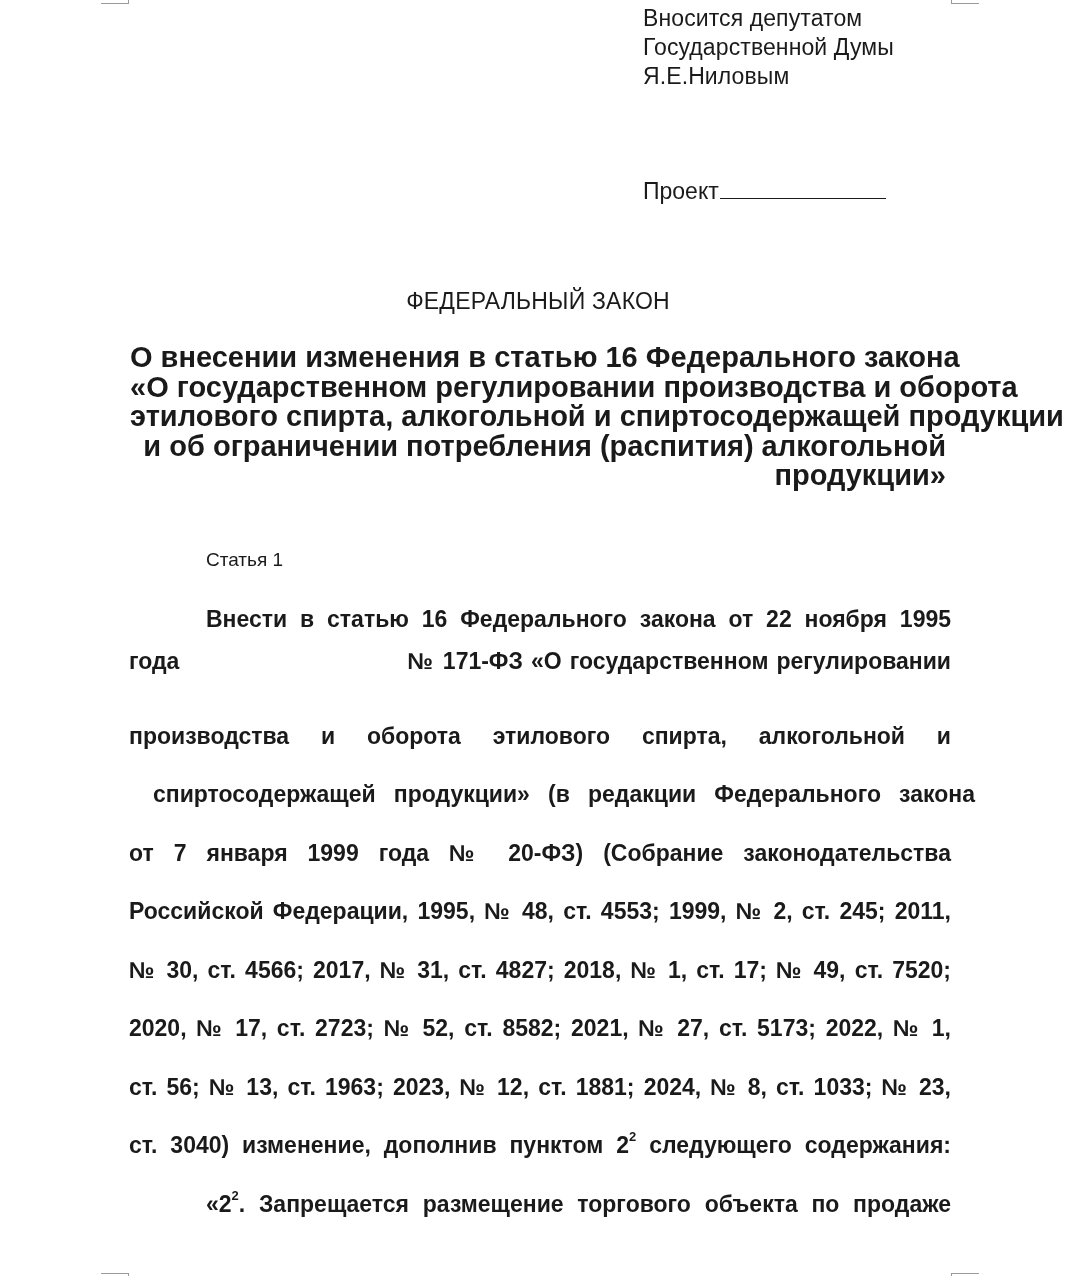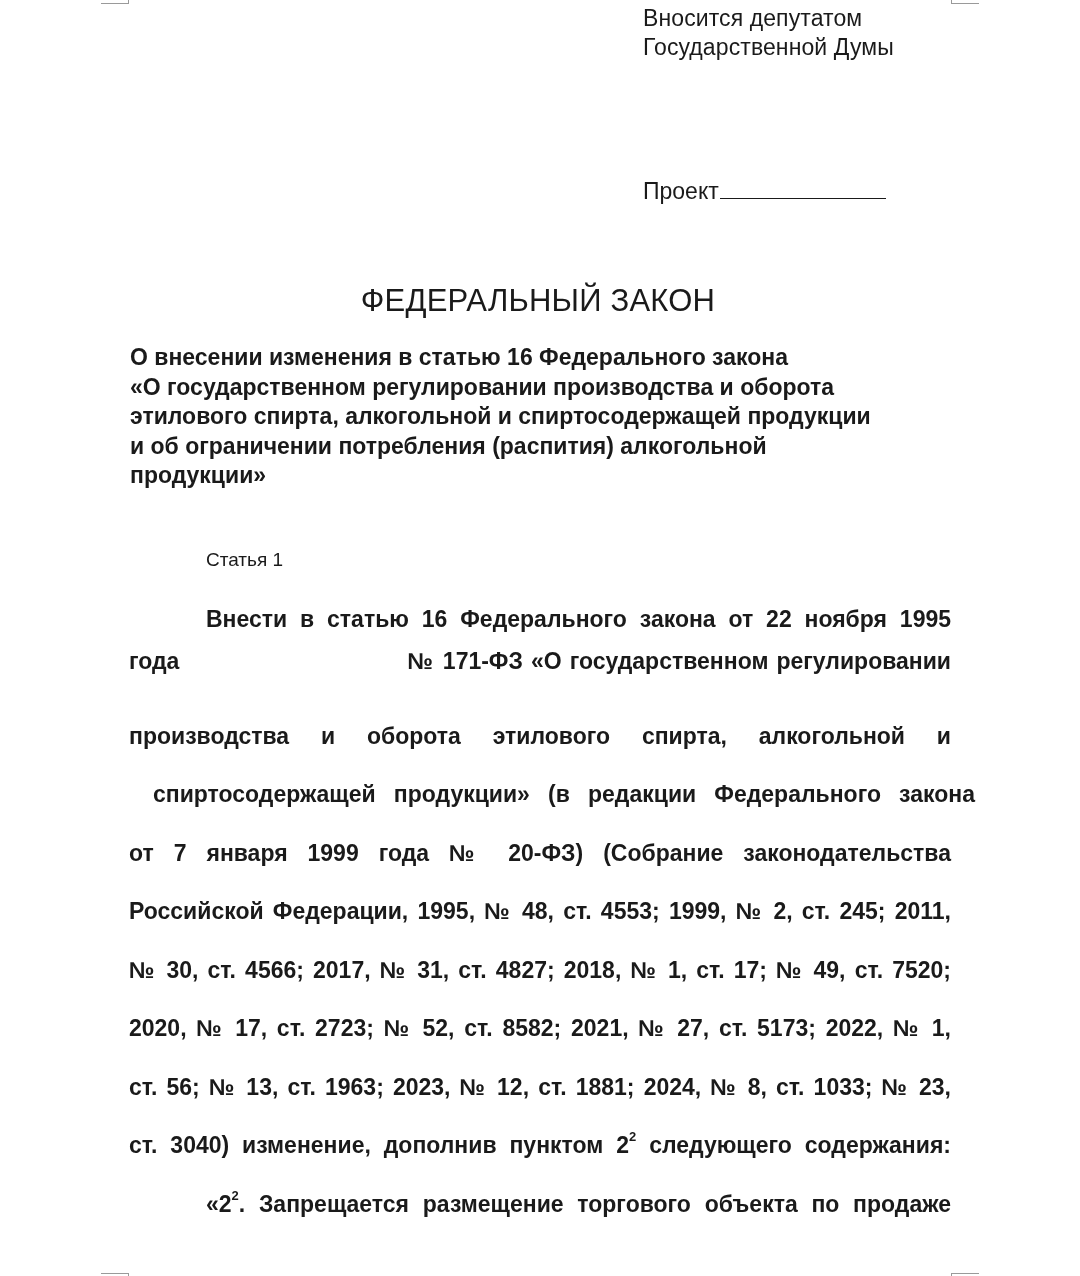--- a/index.html
+++ b/index.html
@@ -9,22 +9,22 @@
   }
   .crop { position: absolute; background: #9a9a9a; }
   .crop.h { height: 1px; width: 28px; }
   .crop.v { width: 1px; height: 4px; }
 
   .intro { position: absolute; left: 643px; top: 4px; font-size: 23px; line-height: 29px; letter-spacing: 0.1px; }
   .intro div { white-space: nowrap; }
   .project { position: absolute; left: 643px; top: 176px; font-size: 23px; line-height: 29px; white-space: nowrap; }
   .project .blank { display: inline-block; width: 166px; border-bottom: 1.5px solid #1a1a1a; height: 22px; vertical-align: baseline; margin-left: 1px; }
 
-  .doc-type { position: absolute; left: 0; width: 1076px; top: 286px; text-align: center; font-size: 31px; font-weight: 500; line-height: 30px; letter-spacing: 0.2px; }
-  .title { position: absolute; left: 130px; width: 816px; top: 343px; text-align: left; font-size: 23px; font-weight: bold; line-height: 29.5px; }
+  .doc-type { position: absolute; left: 0; width: 1076px; top: 286px; text-align: center; font-size: 23px; font-weight: 500; line-height: 30px; letter-spacing: 0.2px; }
+  .title { position: absolute; left: 130px; width: 816px; top: 343px; text-align: right; font-size: 29px; font-weight: bold; line-height: 29.5px; }
   .title div { white-space: nowrap; }
 
   .article { position: absolute; left: 206px; top: 545px; font-size: 19px; line-height: 30px; font-weight: 500; }
 
   .body { position: absolute; left: 129px; width: 822px; top: 604px; font-size: 23px; line-height: 30px; }
   .line { position: absolute; left: 0; width: 822px; height: 30px; white-space: nowrap; text-align: justify; text-align-last: justify; font-weight: bold; }
   .line.indent { left: 77px; width: 745px; }
   sup { font-size: 13px; vertical-align: 12px; line-height: 0; }
   .gap { display: inline-block; width: 120px; }
 </style>
@@ -36,20 +36,21 @@
 <div class="crop h" style="left:951px;top:3px;"></div>
 <div class="crop v" style="left:951px;top:0px;"></div>
 <div class="crop h" style="left:101px;top:1273px;"></div>
 <div class="crop v" style="left:128px;top:1273px;"></div>
 <div class="crop h" style="left:951px;top:1273px;"></div>
 <div class="crop v" style="left:951px;top:1273px;"></div>
 
 <div class="intro">
   <div>Вносится депутатом</div>
   <div>Государственной Думы</div>
+  <div>Я.Е.Ниловым</div>
 </div>
 
 <div class="project">
   <span>Проект</span><span class="blank"></span>
 </div>
 
 <div class="doc-type">ФЕДЕРАЛЬНЫЙ ЗАКОН</div>
 
 <div class="title">
   <div>О внесении изменения в статью 16 Федерального закона</div>

